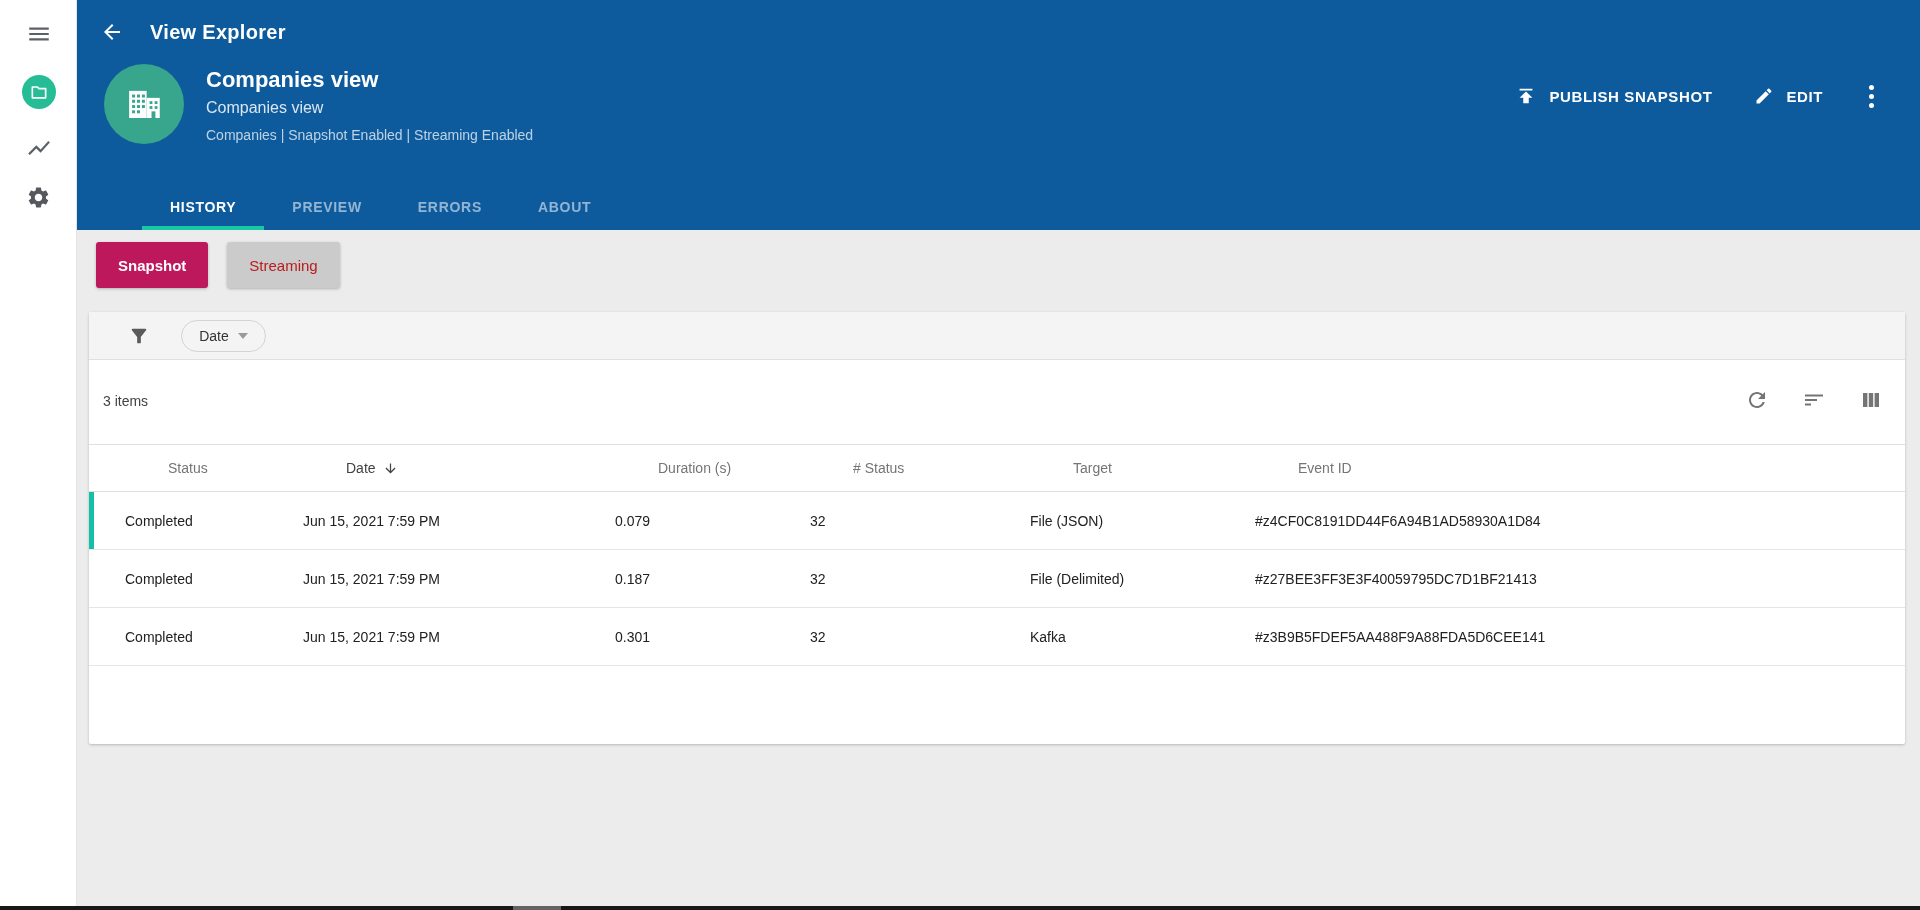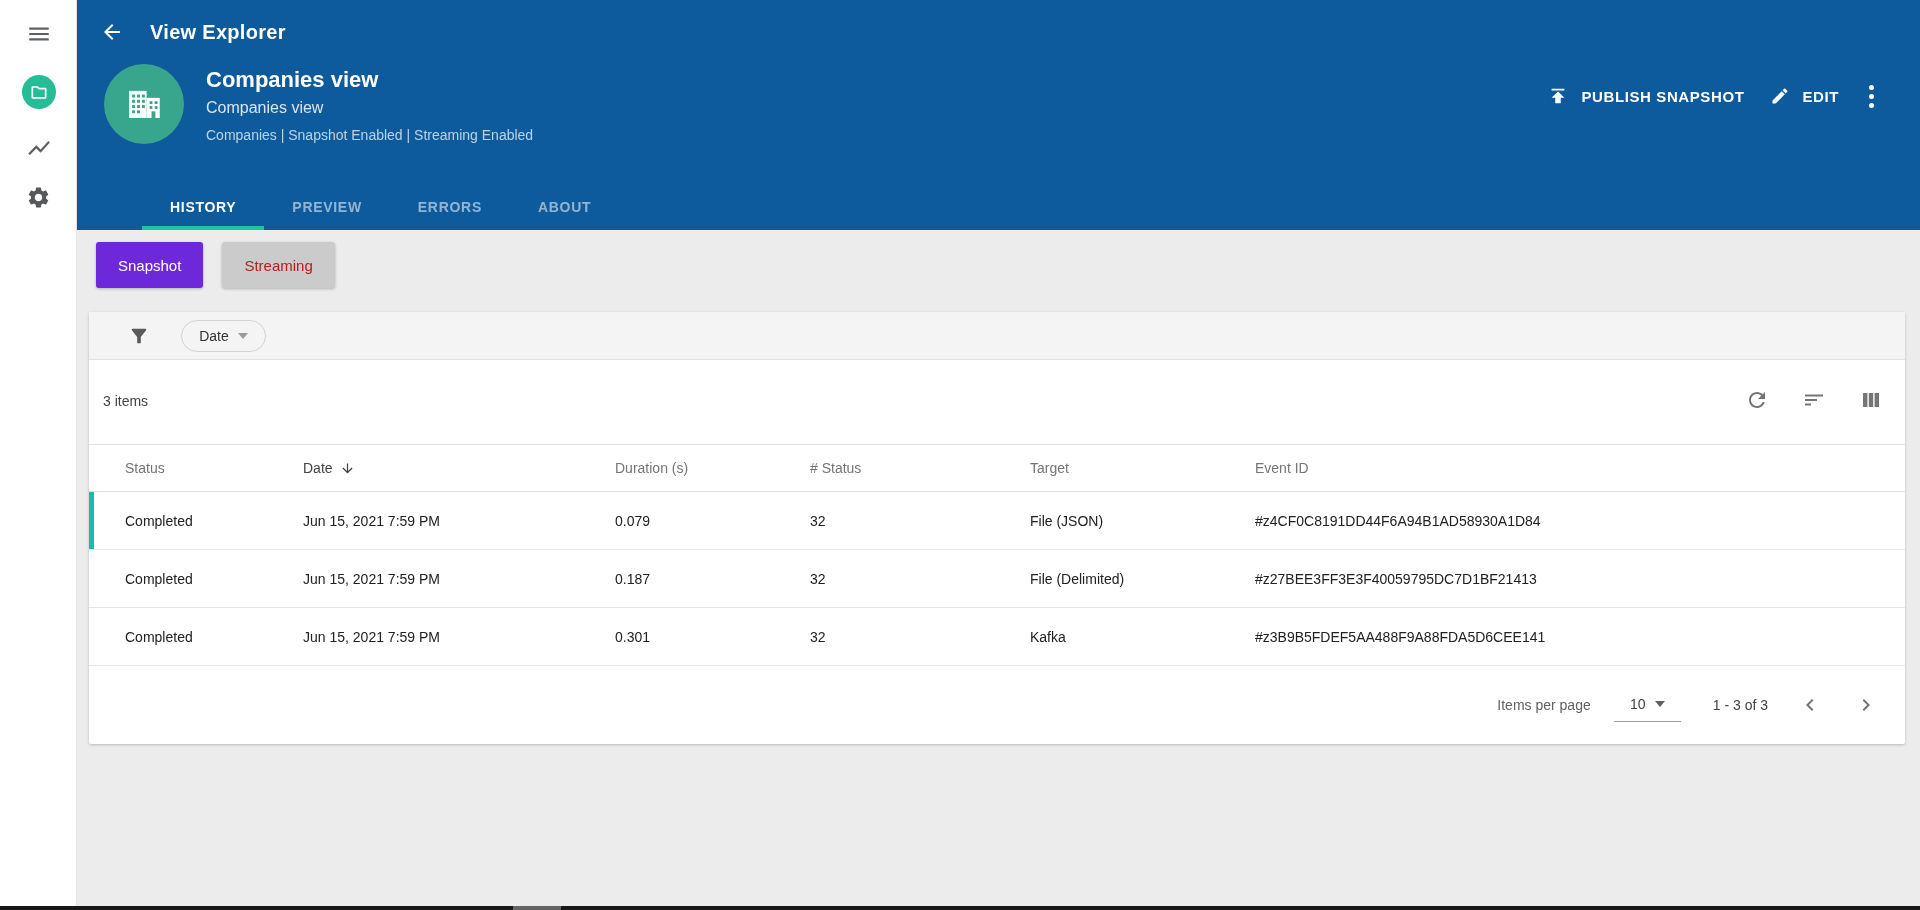--- a/index.html
+++ b/index.html
@@ -22,57 +22,57 @@
   .app-title { font-size:20px; font-weight:bold; letter-spacing:.3px; margin-left:24px; }
   .back-btn { width:28px; height:28px; display:flex; align-items:center; justify-content:center; cursor:pointer; }
 
   .hero { position:relative; display:flex; padding-left:27px; }
   .avatar { width:80px; height:80px; border-radius:50%; background:#37a68d; display:flex; align-items:center; justify-content:center; flex:0 0 auto; }
   .hero-text { margin-left:22px; padding-top:2px; }
   .view-title { font-size:22px; font-weight:bold; line-height:27px; }
   .view-subtitle { font-size:16px; color:rgba(255,255,255,.85); line-height:26px; margin-top:2px; }
   .view-meta { font-size:14px; color:rgba(255,255,255,.72); line-height:20px; margin-top:4px; }
 
-  .hero-actions { position:absolute; top:12px; right:42px; height:40px; display:flex; align-items:center; gap:26px; }
+  .hero-actions { position:absolute; top:12px; right:42px; height:40px; display:flex; align-items:center; gap:42px; }
   .action-btn { display:flex; align-items:center; gap:12px; font-size:15px; font-weight:bold; letter-spacing:.6px; cursor:pointer; }
   .kebab { display:flex; flex-direction:column; gap:4px; cursor:pointer; padding:4px; }
   .kebab span { width:5px; height:5px; border-radius:50%; background:#fff; }
 
   .tabs { position:absolute; bottom:0; left:65px; display:flex; }
   .tab { height:46px; padding:0 28px; display:flex; align-items:center; font-size:14px; font-weight:bold;
          letter-spacing:.7px; color:rgba(255,255,255,.55); cursor:pointer; border-bottom:4px solid transparent; padding-top:4px; }
   .tab.active { color:#ffffff; border-bottom-color:#18c7a7; }
 
   
   .content { position:absolute; left:77px; top:230px; width:1843px; height:680px; background:#ececec; }
   .toggles { position:absolute; left:19px; top:12px; display:flex; gap:19px; }
   .toggle-btn { height:46px; padding:0 22px; border:none; border-radius:3px; font-size:15px;
                 font-family:"Liberation Sans", sans-serif; cursor:pointer; box-shadow:0 1px 3px rgba(0,0,0,.25); }
-  .toggle-btn.active { background:#6d28d9; color:#ffffff; }
+  .toggle-btn.active { background:#be185d; color:#ffffff;font-weight:bold; }
   .toggle-btn.inactive { background:#cbcbcb; color:#b91c1c; }
 
   .card { position:absolute; left:12px; top:82px; width:1816px; height:432px; background:#ffffff;
           border-radius:2px; box-shadow:0 1px 3px rgba(0,0,0,.22); }
 
   .filter-bar { height:48px; background:#f4f4f4; border-bottom:1px solid #e0e0e0; display:flex; align-items:center; }
   .funnel { margin-left:39px; cursor:pointer; display:flex; }
   .date-pill { margin-left:31px; width:85px; height:32px; border:1px solid #d4d4d4; border-radius:16px;
                display:flex; align-items:center; justify-content:center; gap:9px; cursor:pointer; }
   .date-pill .label { font-size:14px; color:#333; }
   .caret { width:0; height:0; border-left:5px solid transparent; border-right:5px solid transparent; border-top:6px solid #9a9a9a; }
 
   .toolbar { height:84px; position:relative; }
   .items-count { position:absolute; left:14px; top:33px; font-size:14px; color:#424242; }
   .toolbar-icons { position:absolute; right:22px; top:28px; display:flex; gap:33px; }
   .tool-icon { cursor:pointer; display:flex; }
 
   .thead { height:48px; border-top:1px solid #e0e0e0; border-bottom:1px solid #e0e0e0;
            display:grid; grid-template-columns:178px 312px 195px 220px 225px 1fr; padding-left:36px;
            align-items:center; font-size:14px; color:#757575; }
-  .th { cursor:pointer; }
+  .th { cursor:pointer;margin-left:43px; }
   .th.sorted { color:#424242; display:flex; align-items:center; gap:7px; }
 
   .row { height:58px; display:grid; grid-template-columns:178px 312px 195px 220px 225px 1fr; padding-left:36px;
          align-items:center; border-bottom:1px solid #e6e6e6; font-size:14px; color:#212121; position:relative; cursor:pointer; }
   .row.selected::before { content:""; position:absolute; left:0; top:0; bottom:0; width:5px; background:#13bfa6; }
 
   .pagination { height:77px; display:flex; align-items:center; justify-content:flex-end; padding-right:25px; font-size:14px; color:#424242; }
   .ipp-label { color:#616161; }
   .page-size { margin-left:23px; width:67px; display:flex; align-items:center; justify-content:center; gap:9px;
                border-bottom:1px solid #9e9e9e; padding-bottom:9px; margin-top:9px; cursor:pointer; }
@@ -278,37 +278,19 @@
       <div class="row">
         <div>Completed</div>
         <div>Jun 15, 2021 7:59 PM</div>
         <div>0.301</div>
         <div>32</div>
         <div>Kafka</div>
         <div>#z3B9B5FDEF5AA488F9A88FDA5D6CEE141</div>
       </div>
     </div>
 
-    <div class="pagination">
-      <span class="ipp-label">Items per page</span>
-      <div class="page-size">
-        <span>10</span>
-        <span class="caret"></span>
-      </div>
-      <span class="range">1 - 3 of 3</span>
-      <span class="pg-btn">
-        <svg width="24" height="24" viewBox="0 0 24 24">
-            <path fill="#757575" d="M15.41 7.41L14 6l-6 6 6 6 1.41-1.41L10.83 12z"></path>
-          </svg>
-      </span>
-      <span class="pg-btn">
-        <svg width="24" height="24" viewBox="0 0 24 24">
-            <path fill="#757575" d="M10 6L8.59 7.41 13.17 12l-4.58 4.59L10 18l6-6z"></path>
-          </svg>
-      </span>
-    </div>
 
   </div>
 </div>
 
 <div class="hscroll">
   <div class="thumb"></div>
 </div>
 
 </body></html>

